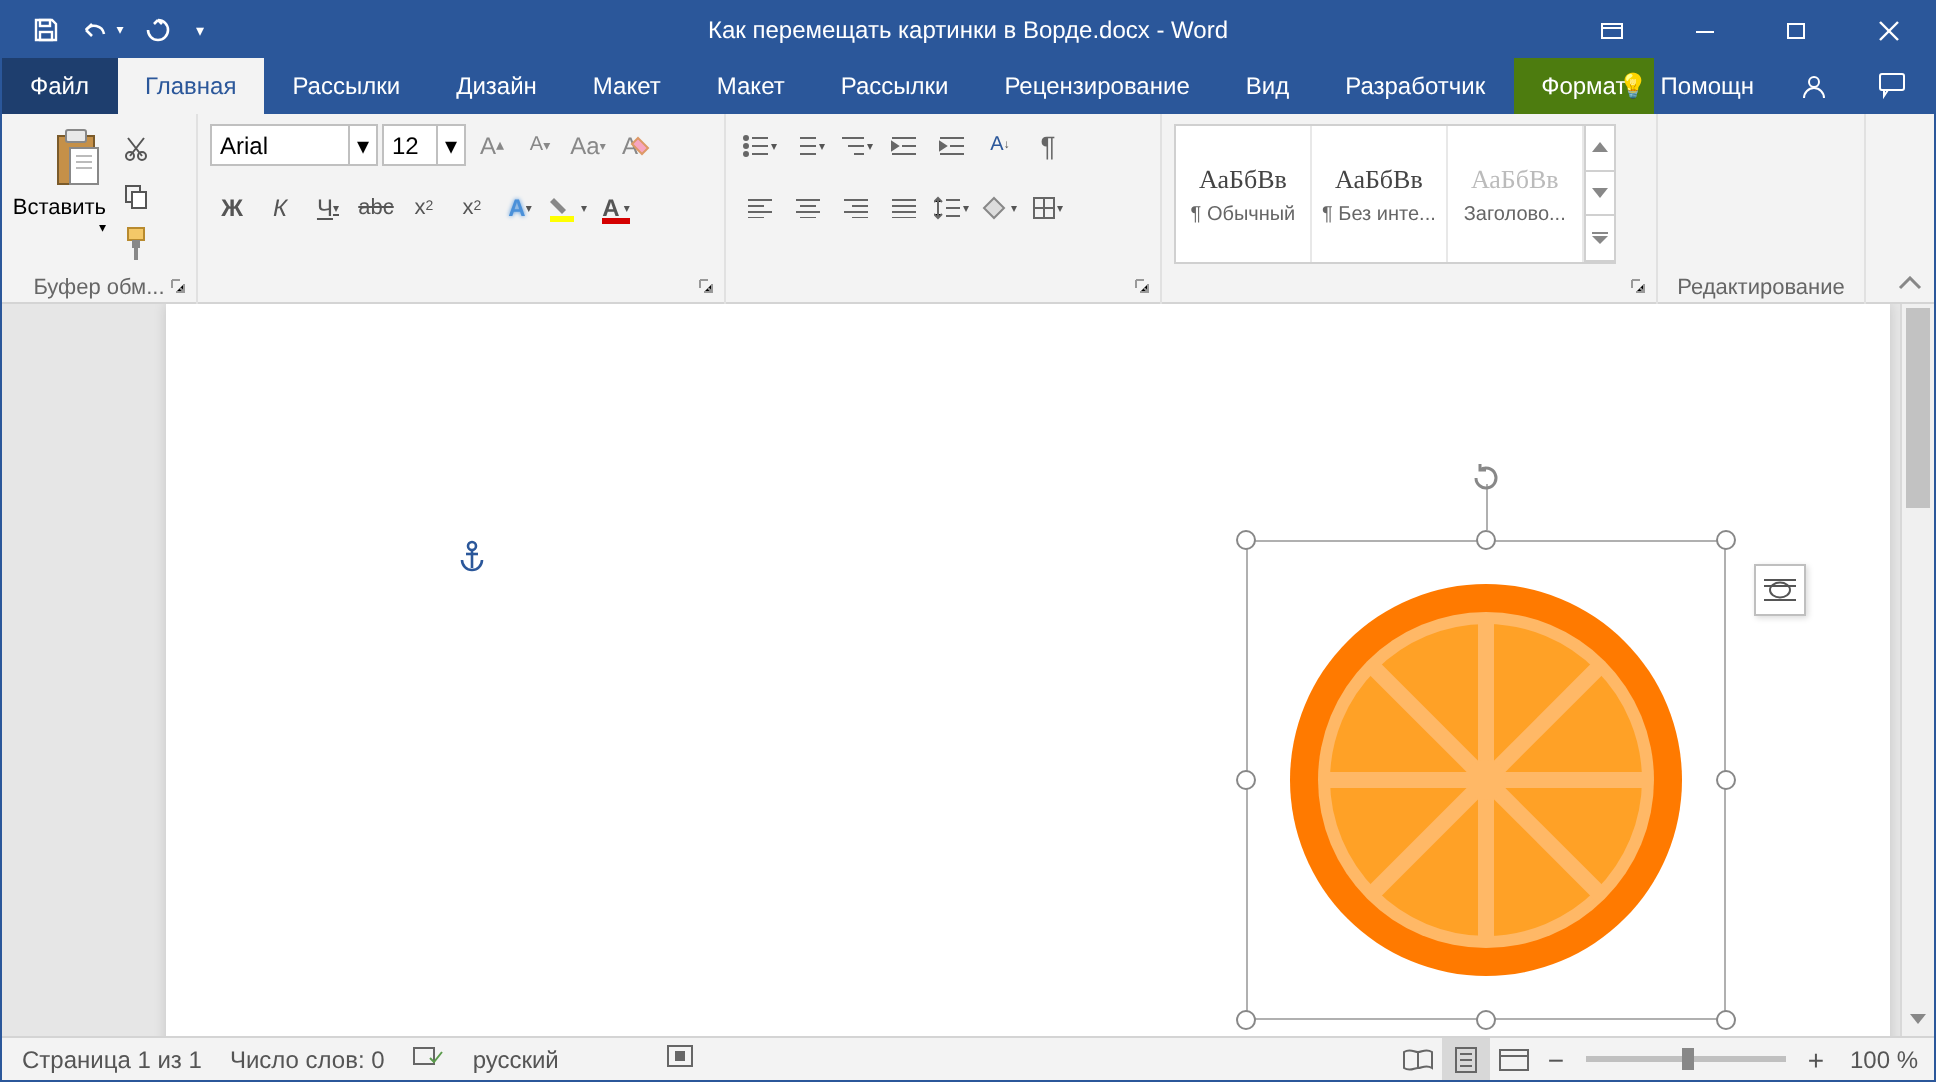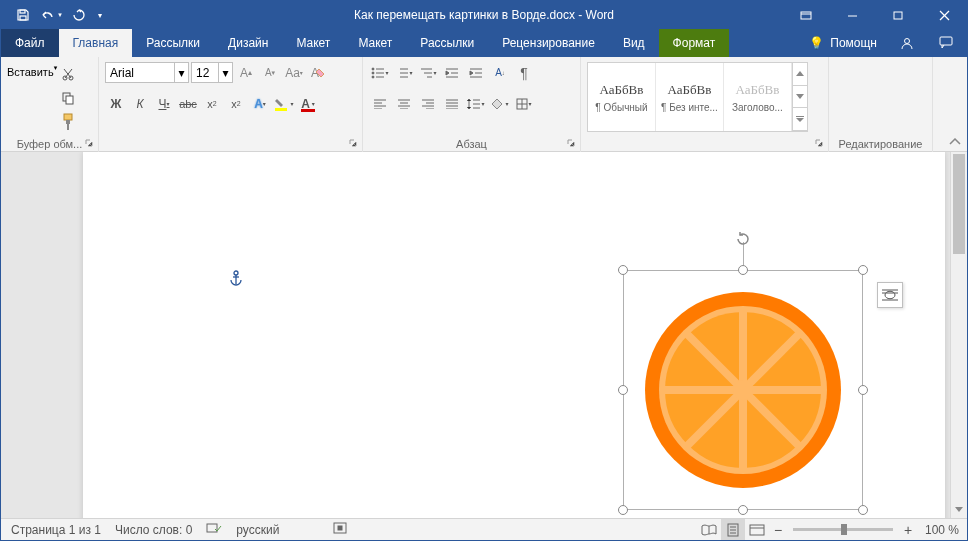--- a/index.html
+++ b/index.html
@@ -15,21 +15,21 @@
   .tab.file{background:#1e3e6e}
   .tab.active{background:#f3f3f3;color:#2b579a}
   .tab.context{background:#4d7c0f}
   .tab-right{position:absolute;right:0;top:0;display:flex;align-items:center;height:28px}
   .help{display:flex;align-items:center;gap:6px;padding:0 10px;color:#fff;cursor:pointer}
   .xtra-btn{width:40px;height:28px;display:flex;align-items:center;justify-content:center;color:#fff;cursor:pointer}
   .ribbon{height:95px;background:#f3f3f3;border-bottom:1px solid #d4d4d4;display:flex;position:relative}
   .group{border-right:1px solid #e1e1e1;padding:3px 20px 0 6px;display:flex;flex-direction:column;height:95px;position:relative}
   .group-title{position:absolute;bottom:2px;left:0;right:0;text-align:center;font-size:11px;color:#666}
   .group-launcher{position:absolute;bottom:2px;right:2px;width:14px;height:14px;display:flex;align-items:center;justify-content:center;cursor:pointer}
-  .paste-btn{width:46px;display:flex;flex-direction:row;align-items:flex-start;justify-content:flex-start;padding-top:4px;cursor:pointer}
+  .paste-btn{width:46px;display:flex;flex-direction:column;align-items:flex-end;justify-content:flex-start;padding-top:4px;cursor:pointer}
   .cb-row{height:72px;display:flex;gap:4px}
   .cb-col{display:flex;flex-direction:column;gap:4px;padding-top:4px}
   .sm-btn{width:22px;height:22px;display:flex;align-items:center;justify-content:center;cursor:pointer;color:#555}
   .font-group{width:264px}
   .font-row{display:flex;align-items:center;gap:2px;height:25px}
   .font-combo{display:flex;border:1px solid #c0c0c0;background:#fff;height:21px;align-items:center}
   .combo-txt{padding:0 4px;font-size:12px;flex:1}
   .combo-arrow{width:14px;display:flex;align-items:center;justify-content:center;border-left:1px solid #c0c0c0;height:100%}
   .para-group{width:218px}
   .styles{display:flex;gap:0;border:1px solid #d0d0d0;background:#fff;height:70px;margin-top:2px}
@@ -127,20 +127,21 @@
 <div class="tabs">
   <div class="tab file">Файл</div>
   <div class="tab active">Главная</div>
   <div class="tab">Рассылки</div>
   <div class="tab">Дизайн</div>
   <div class="tab">Макет</div>
   <div class="tab">Макет</div>
   <div class="tab">Рассылки</div>
   <div class="tab">Рецензирование</div>
   <div class="tab">Вид</div>
+  <div class="tab">Разработчик</div>
   <div class="tab context">Формат</div>
   <div class="tab-right">
     <div class="help">
         <span>💡</span>
         <span>Помощн</span>
       </div>
     <div class="xtra-btn">
         <svg width="14" height="14" viewBox="0 0 14 14" fill="none" stroke="#fff">
           <circle cx="7" cy="5" r="2.5"></circle>
           <path d="M2 13a5 5 0 0 1 10 0"></path>
@@ -357,21 +358,20 @@
         </div>
       <div class="sm-btn">
           <svg width="12" height="12" viewBox="0 0 12 12" fill="none" stroke="#666">
             <rect x="1" y="1" width="10" height="10"></rect>
             <line x1="1" y1="6" x2="11" y2="6"></line>
             <line x1="6" y1="1" x2="6" y2="11"></line>
           </svg>
           <span style="font-size:6px">▾</span>
         </div>
     </div>
-    <div class="group-title">Абзац</div>
     <div class="group-launcher">
         <svg width="8" height="8" viewBox="0 0 8 8" stroke="#999">
           <path d="M1 1h4M1 1v4M5 5l2 2M7 3v4H3"></path>
         </svg>
       </div>
   </div>
 
   <div class="group" style="width:248px">
     <div class="styles">
       <div class="style-item">

